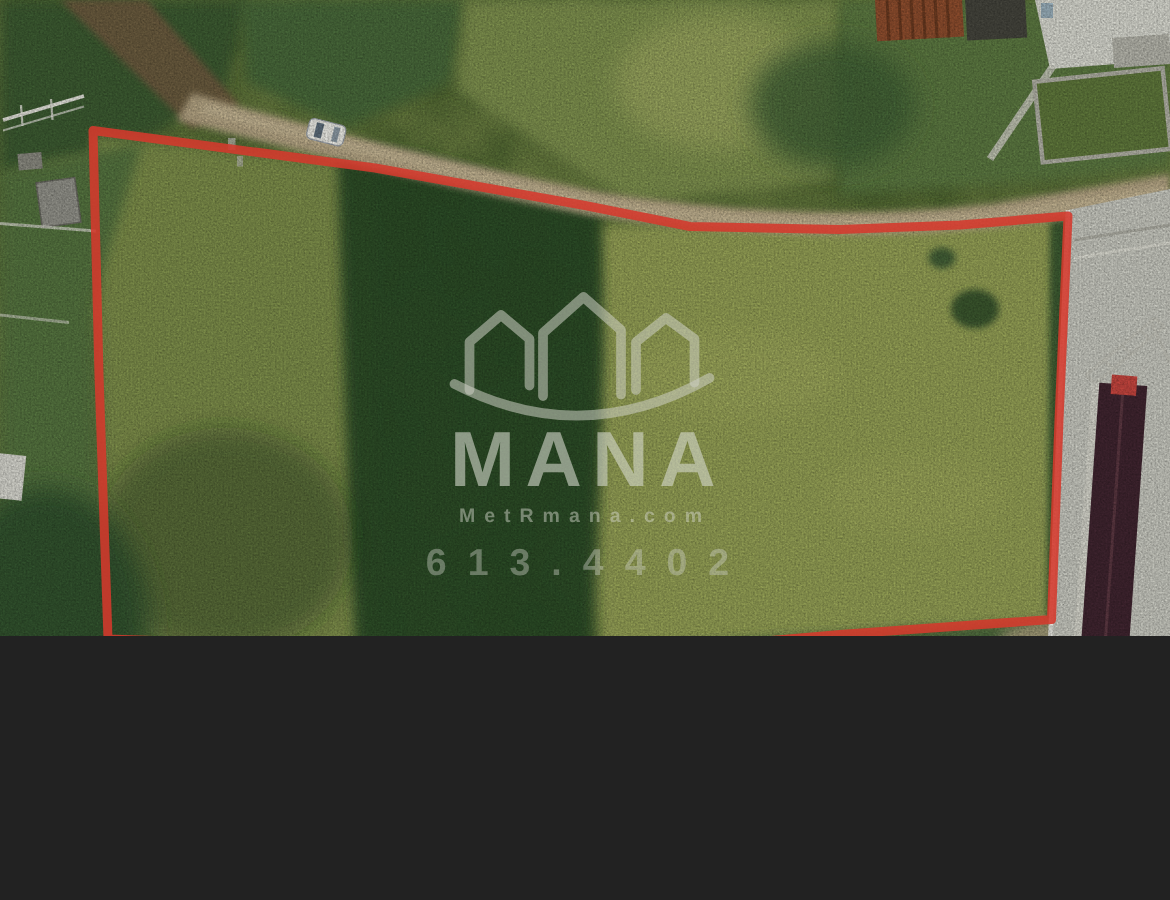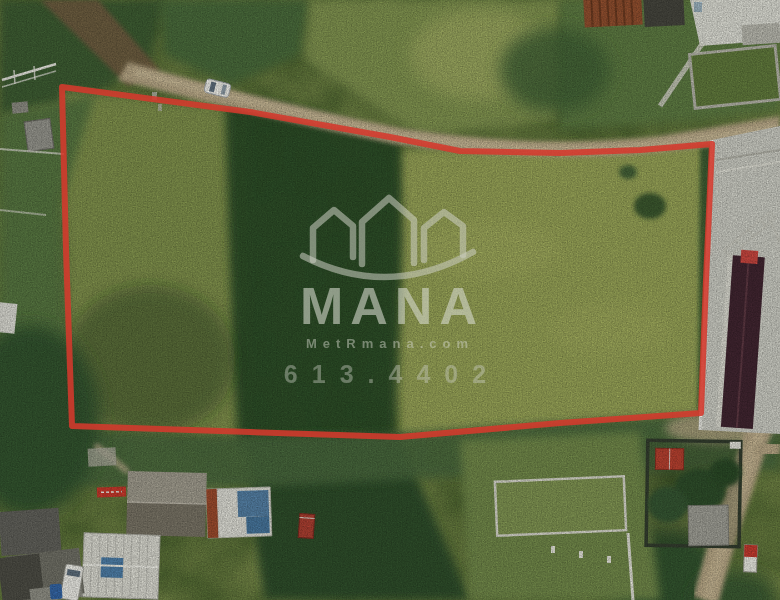--- a/index.html
+++ b/index.html
@@ -1,16 +1,16 @@
 <!DOCTYPE html>
 <html><head>
 <meta charset="utf-8">
 <style>
   html,body{margin:0;padding:0;background:#222;}
-  .scene{position:relative;width:780px;height:600px;overflow:hidden;background:#76884a;font-family:"Liberation Sans",sans-serif;}
+  .scene{position:relative;width:780px;height:424px;overflow:hidden;background:#76884a;font-family:"Liberation Sans",sans-serif;}
   .scene svg{position:absolute;left:0;top:0;display:block;}
   .wm-title{font-family:"Liberation Sans",sans-serif;font-weight:bold;font-size:52px;letter-spacing:7px;fill:rgba(214,216,205,0.60);}
   .wm-site{font-family:"Liberation Sans",sans-serif;font-weight:bold;font-size:13px;letter-spacing:6px;fill:rgba(214,216,204,0.48);}
   .wm-phone{font-family:"Liberation Sans",sans-serif;font-weight:bold;font-size:25px;letter-spacing:14px;fill:rgba(206,208,198,0.42);}
   .logo-stroke{stroke:rgba(206,208,196,0.55);stroke-width:6.5;fill:none;stroke-linejoin:round;stroke-linecap:round;}
   .plot-line{fill:none;stroke:#d5392c;stroke-width:6;stroke-linejoin:round;opacity:0.88;}
 </style>
 </head>
 <body>
 

